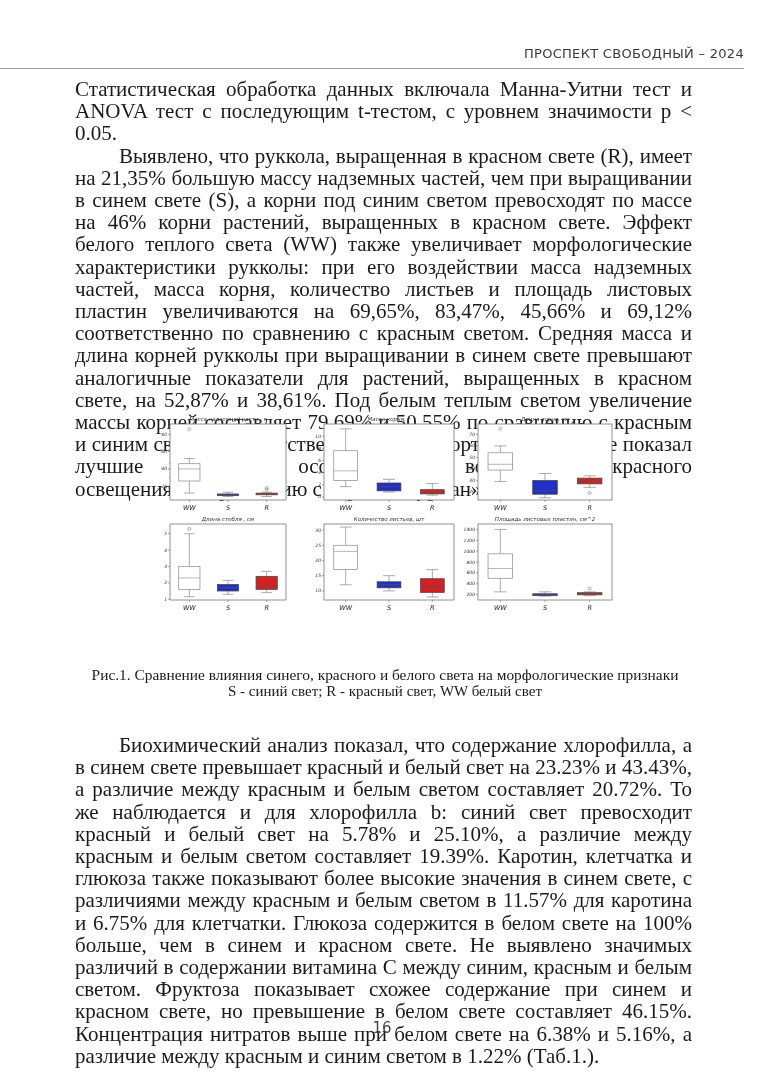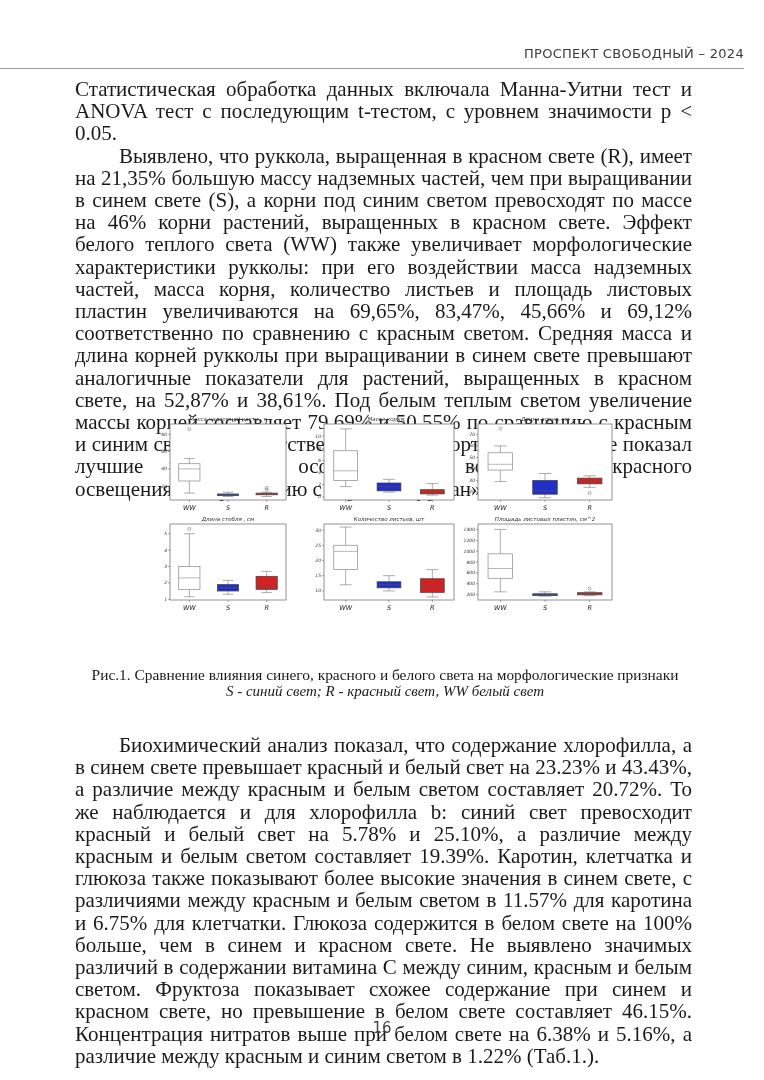--- a/index.html
+++ b/index.html
@@ -22,21 +22,21 @@
   .body-text p { margin: 0; }
   .indent { text-indent: 44px; }
   .figure {
     position: absolute; left: 148px; top: 412px; width: 474px; height: 208px; font-style: italic;
   }
   .caption {
     position: absolute; left: 60px; width: 650px; text-align: center;
     font-family: "Liberation Serif", serif; color: #1a1a1a;
   }
   .cap1 { top: 632px; font-size: 15.4px; line-height: 21px; margin-top: 32px; }
-  .cap2 { top: 681px; font-size: 15px; line-height: 20px; font-style: italic; }
+  .cap2 { top: 681px; font-size: 15px; line-height: 20px; }
   .page-number {
     position: absolute; left: 0; width: 764px; top: 1019px; text-align: center;
     font-family: "DejaVu Sans", sans-serif; font-size: 15px; color: #444;
   }
   .bp-title { font-family: "DejaVu Sans", sans-serif; font-size: 5.5px; fill: #333; }
   .bp-tick { font-family: "DejaVu Sans", sans-serif; font-size: 4.5px; fill: #333; }
   .bp-cat { font-family: "DejaVu Sans", sans-serif; font-size: 6.5px; fill: #222; }
 </style>
 </head>
 <body>

